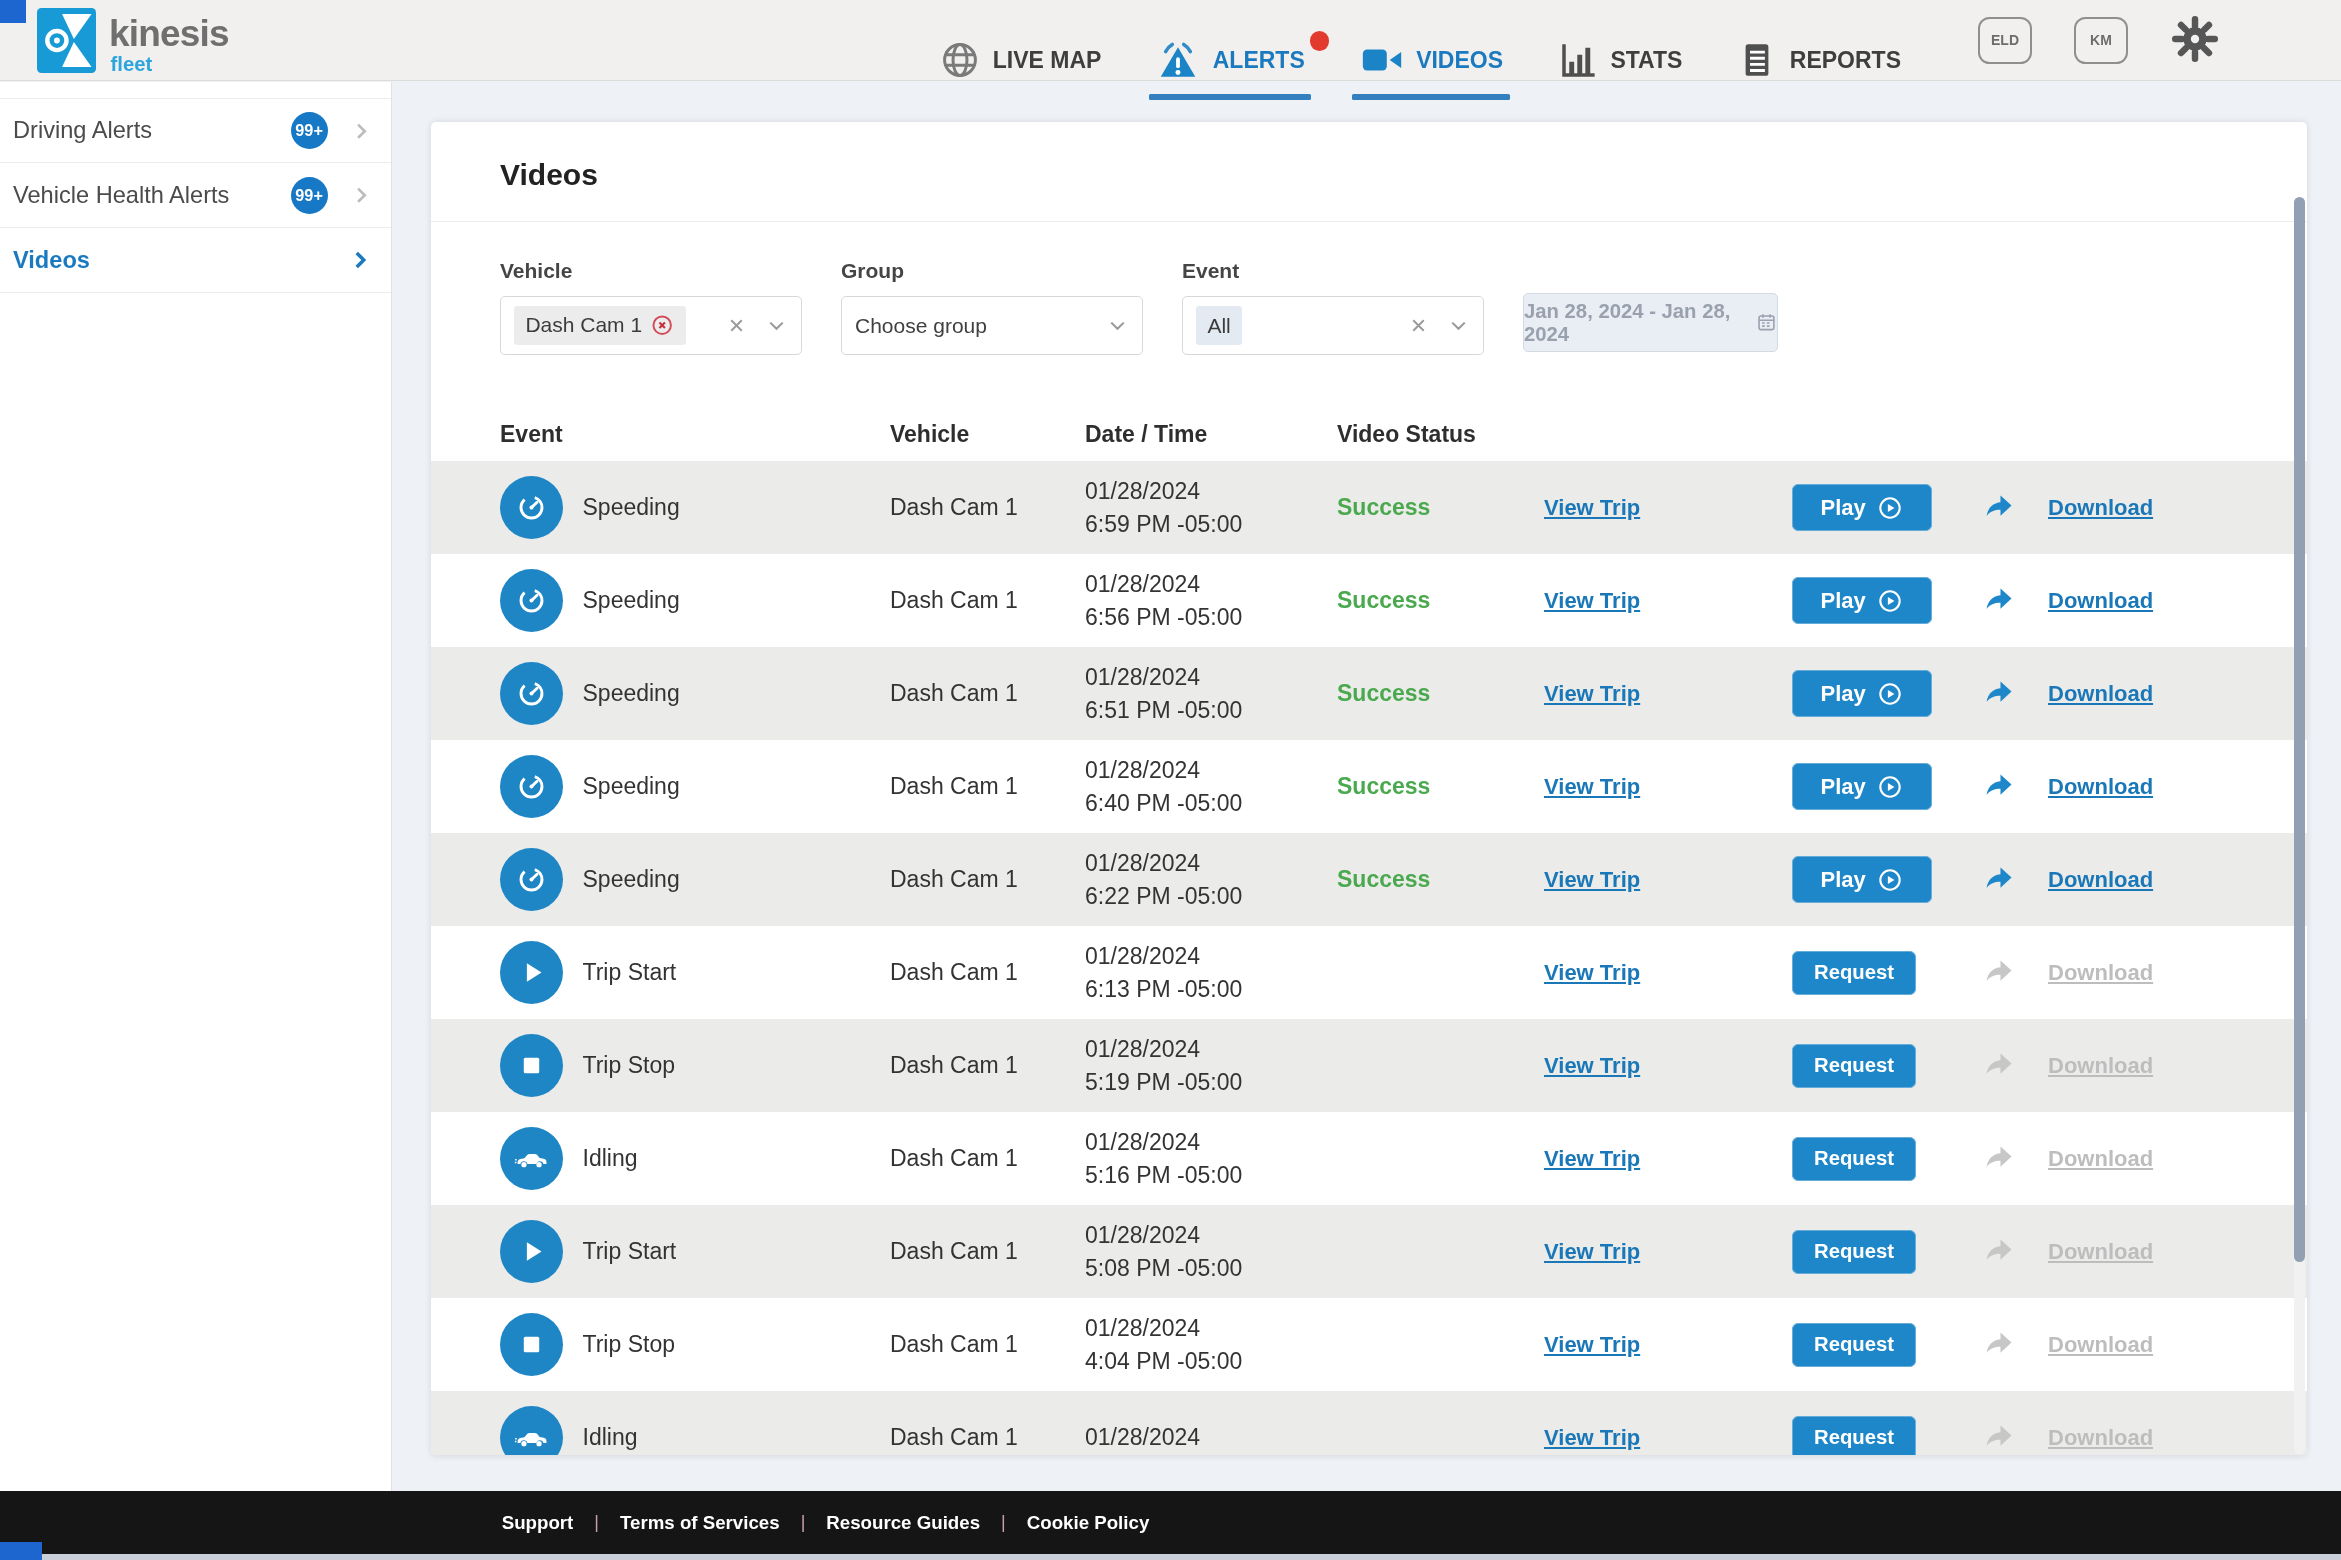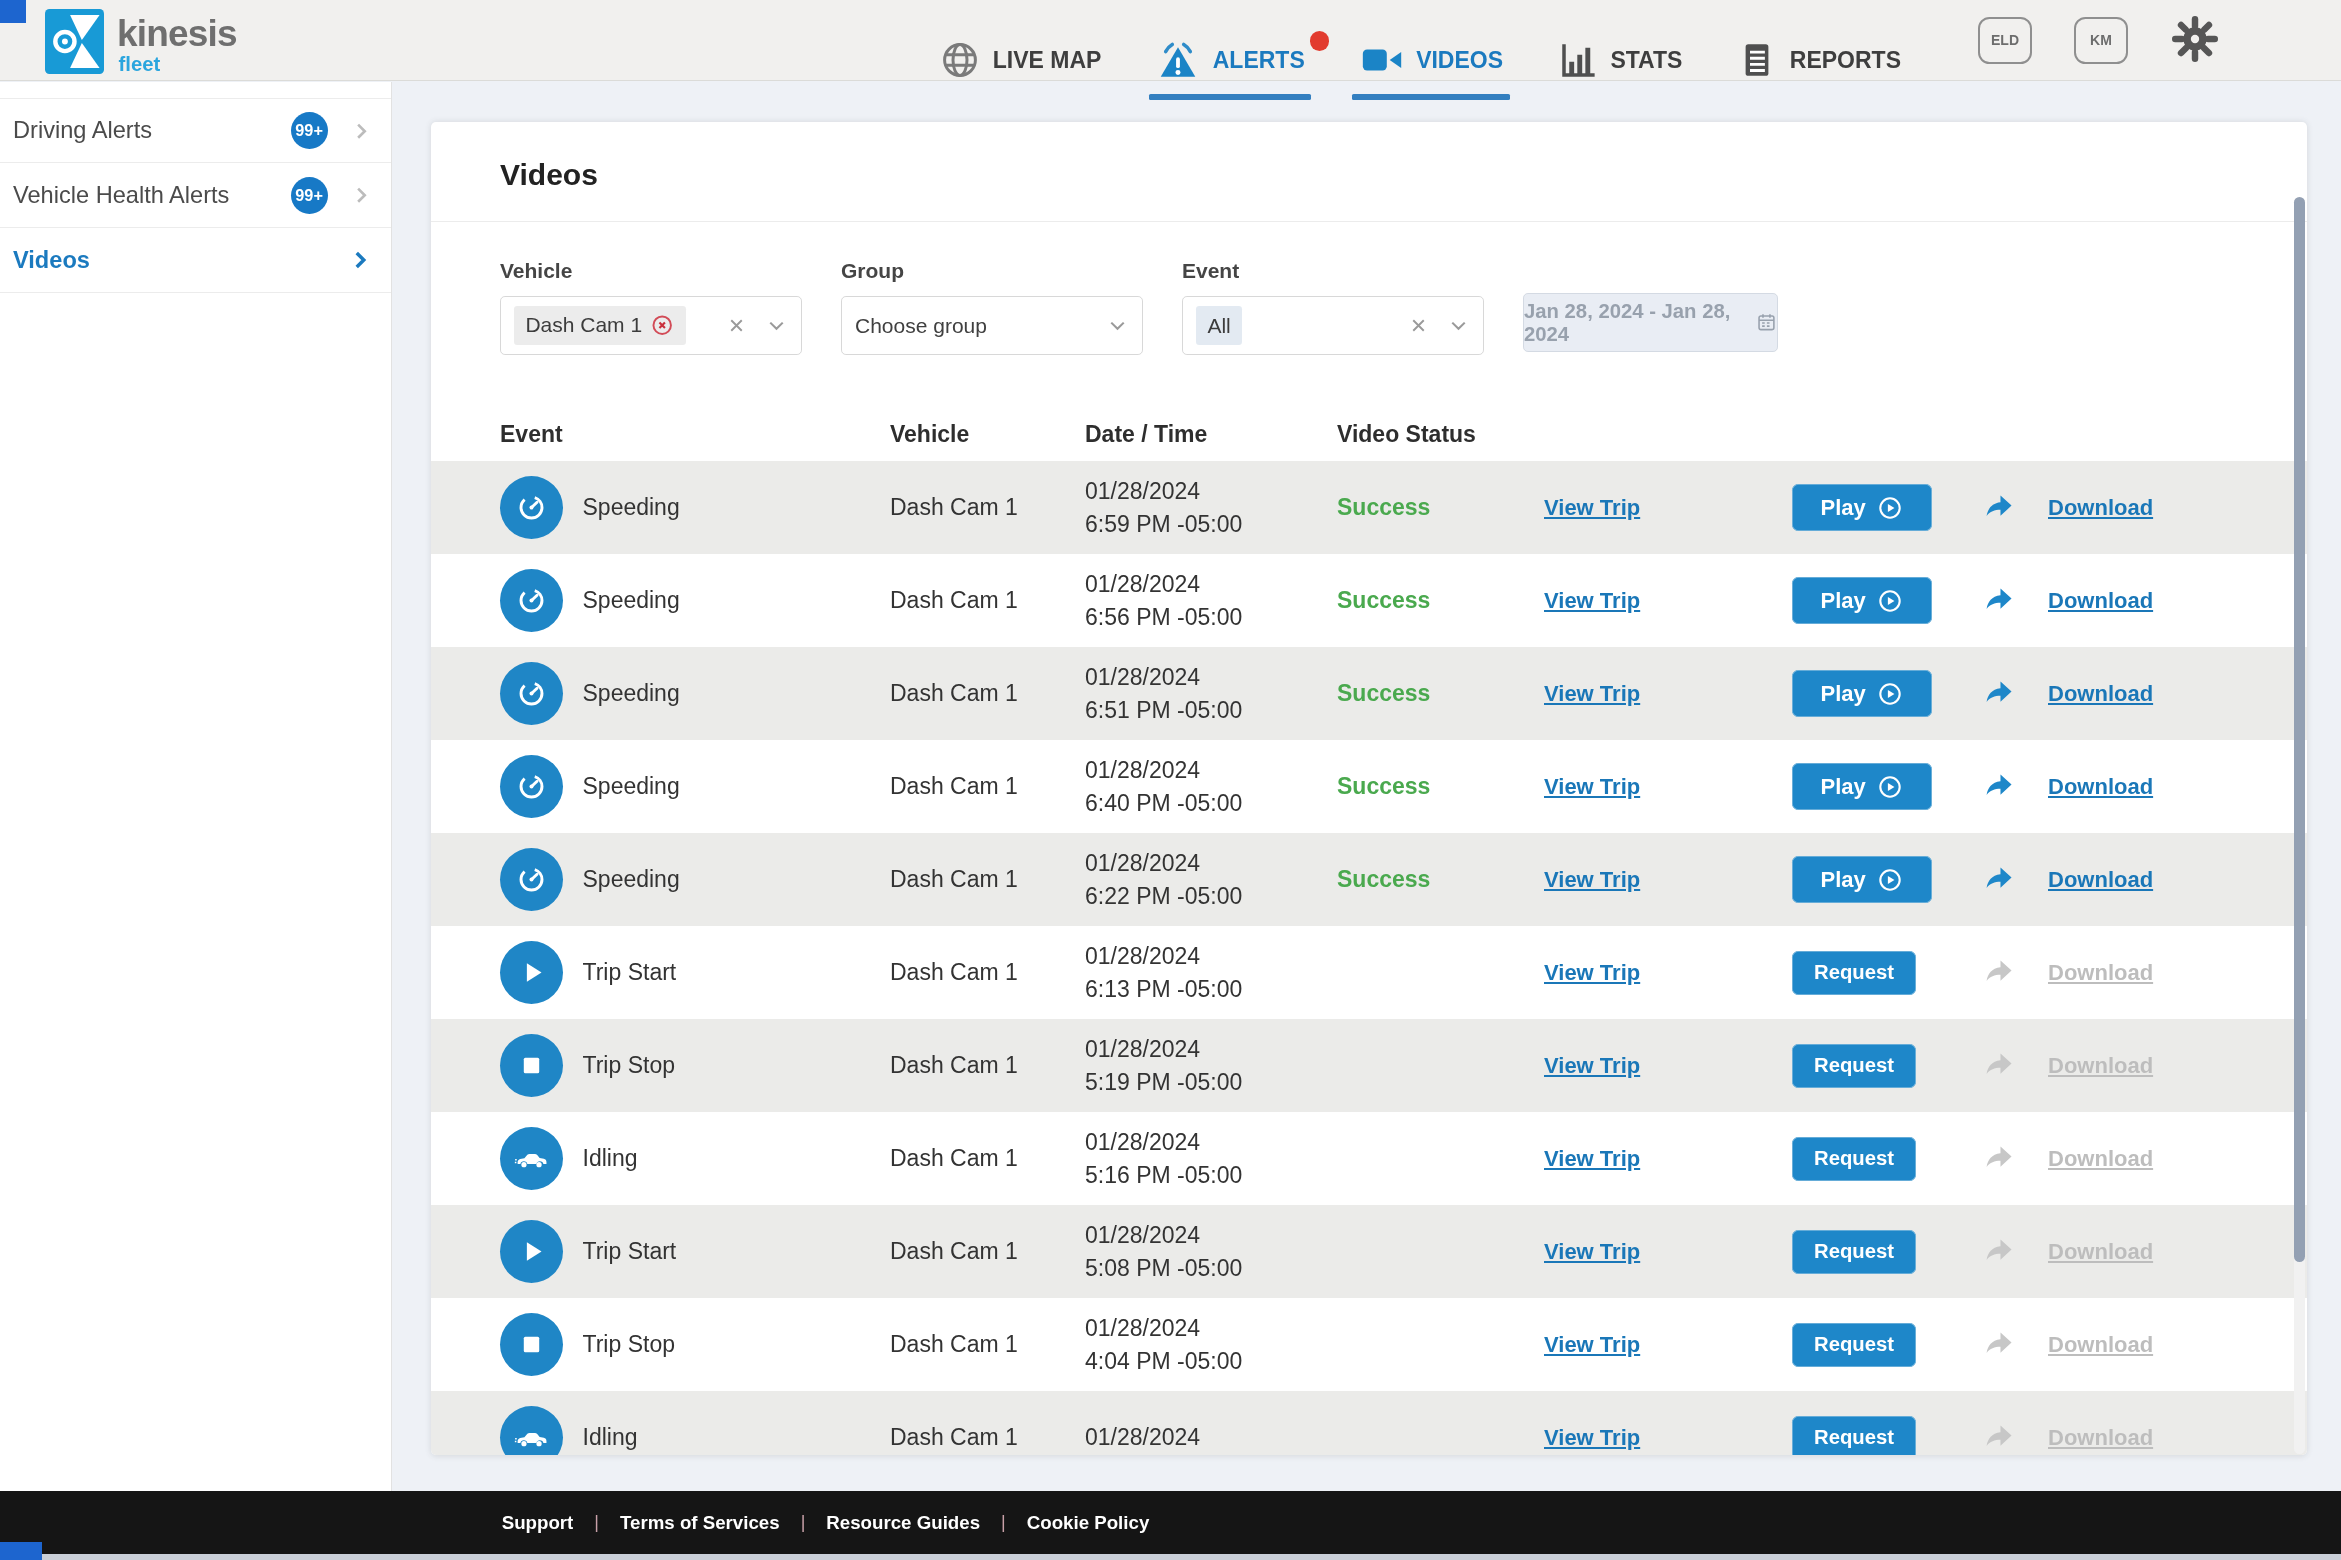--- a/index.html
+++ b/index.html
@@ -7,21 +7,21 @@
   body { font-family:"Liberation Sans", sans-serif; color:#333; overflow:hidden; }
   .app { position:relative; width:2342px; height:1560px; background:#eef1f6; overflow:hidden; }
 
   
   .corner-top { position:absolute; top:0; left:0; width:26px; height:23px; background:#1d65cf; z-index:9; }
   .corner-bottom { position:absolute; bottom:0; left:0; width:42px; height:18px; background:#1d65cf; z-index:9; }
 
   
   header { position:absolute; top:0; left:0; right:0; height:81px; background:#f1f0ee;
            border-bottom:0.8px solid #dbdbd8; display:flex; align-items:center; padding:0 122px 0 37px; z-index:5; }
-  .brand { display:flex; align-items:flex-end; gap:13px;margin-left:8px; }
+  .brand { display:flex; align-items:center; gap:13px; }
   .brand-text { display:flex; flex-direction:column; line-height:1; margin-top:9.8px; }
   .brand-name { font-size:37px; font-weight:bold; color:#6f6f6f; letter-spacing:-0.8px; }
   .brand-sub  { font-size:20.3px; font-weight:bold; color:#2aa5de; margin-top:1.6px; margin-left:1.6px; }
 
   .main-nav { display:flex; align-items:center; gap:54px; margin-left:auto; height:100%;margin-top:40px; }
   .nav-item { position:relative; display:flex; align-items:center; gap:11.4px; height:100%;
               font-size:23px; font-weight:bold; color:#3e3e3e; cursor:pointer; }
   .nav-item .nicon { display:flex; align-items:center; }
   .nav-item.active { color:#1b7abf; }
   .nav-item.active::after { content:""; position:absolute; left:-6.5px; right:-6.5px; bottom:0; height:5.7px;

